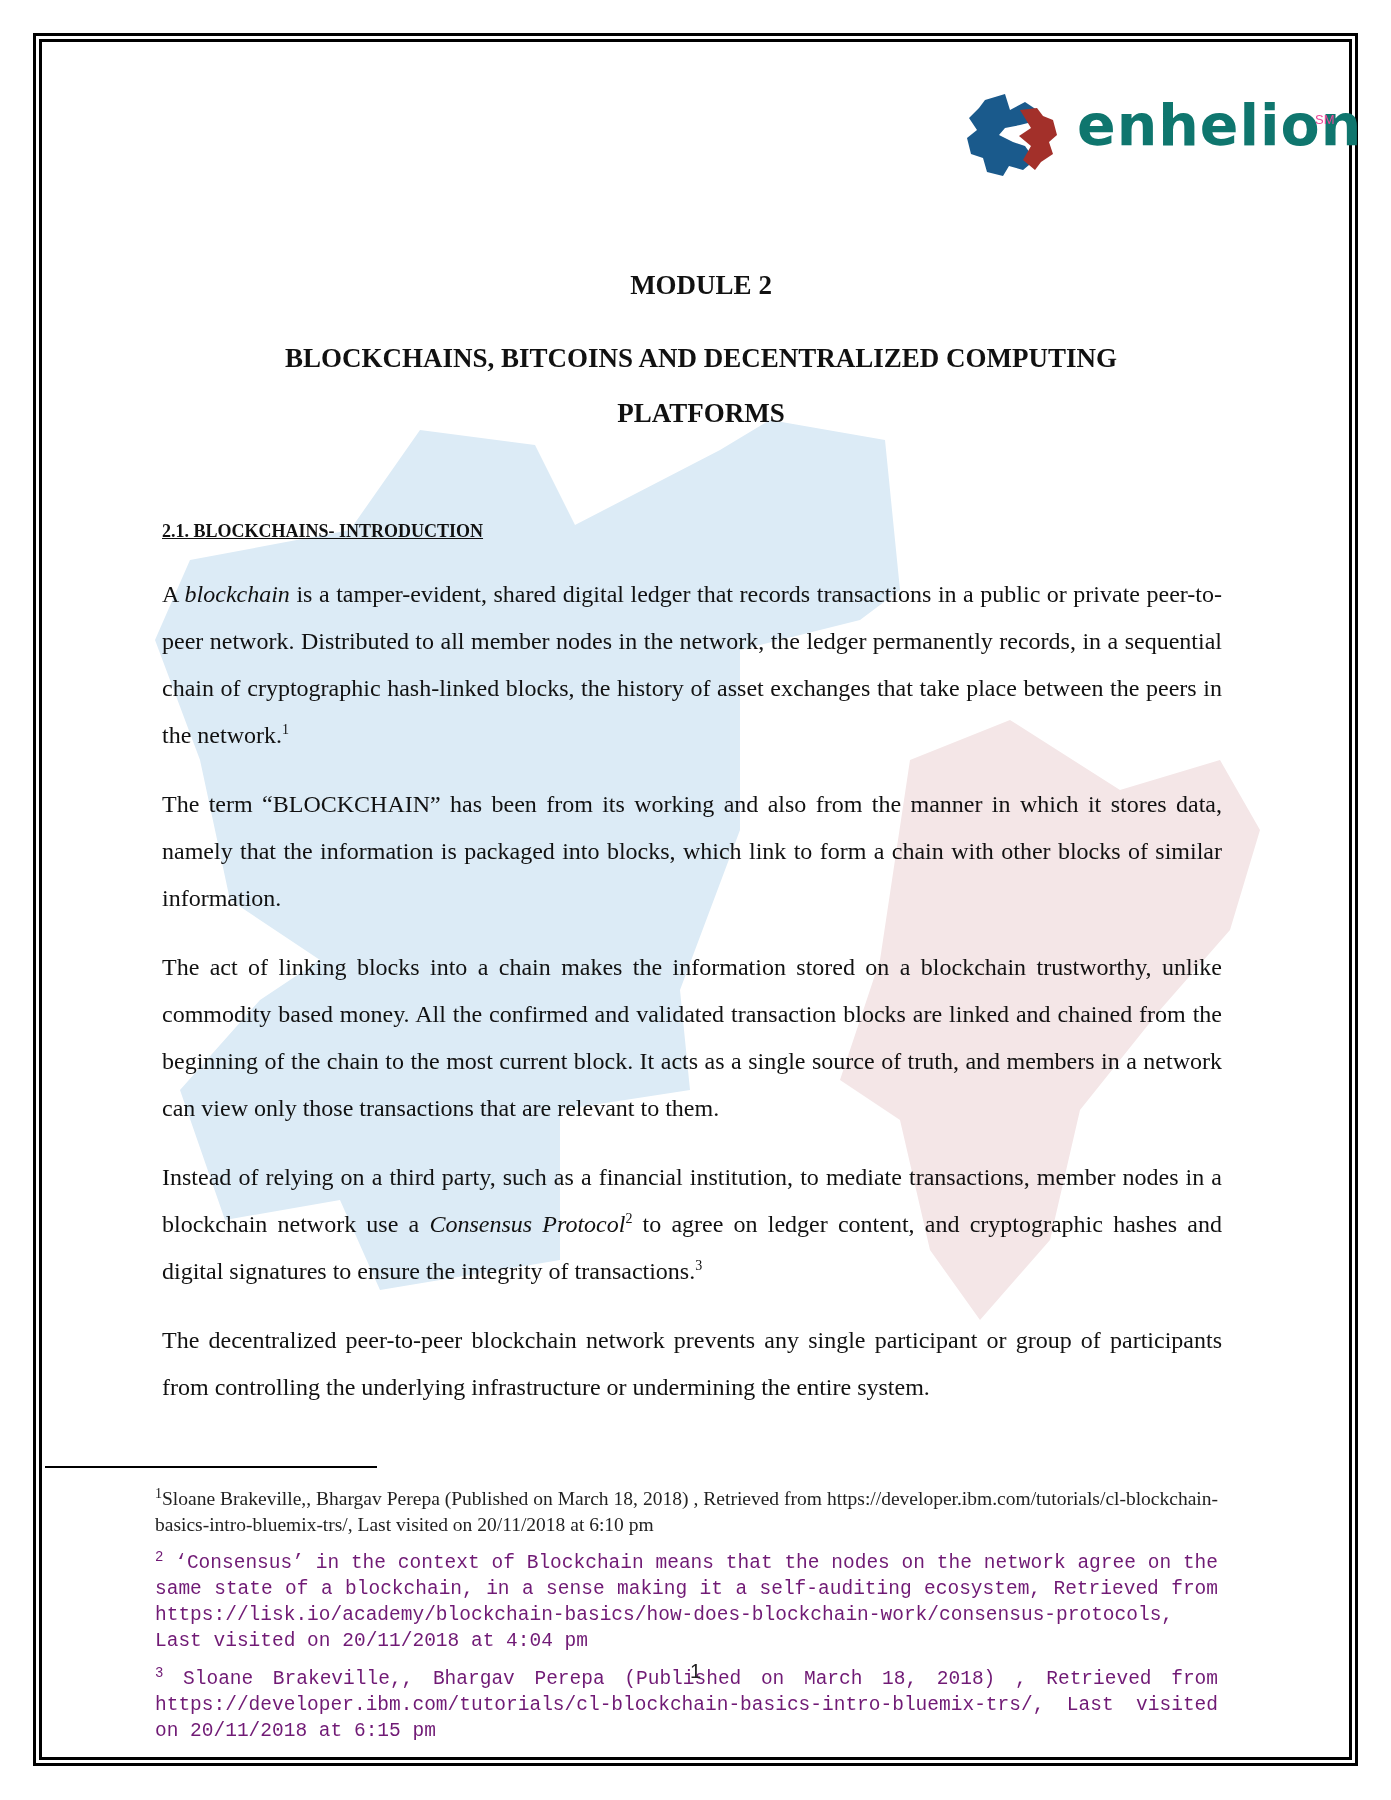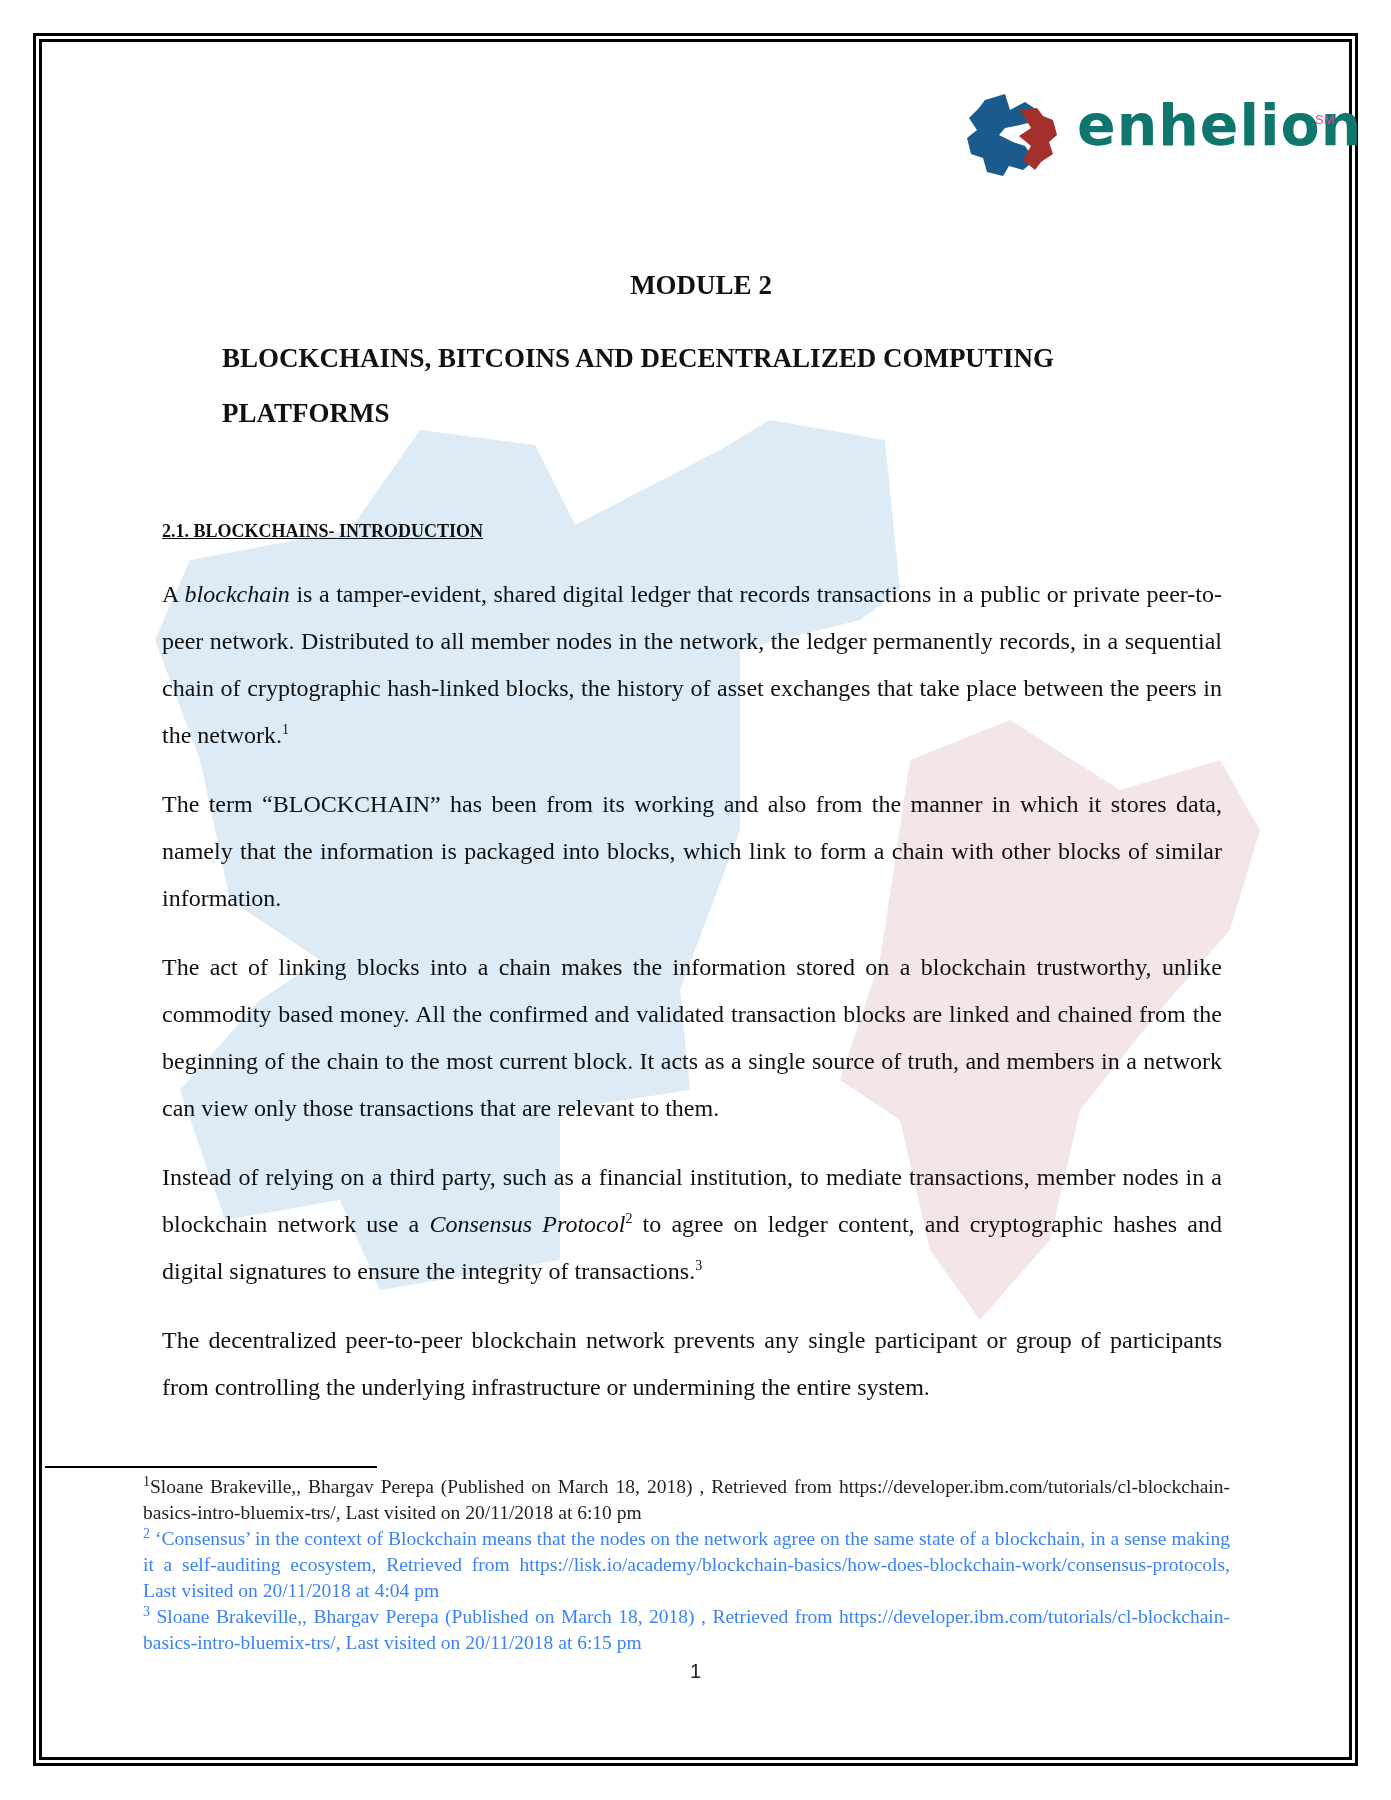--- a/index.html
+++ b/index.html
@@ -10,28 +10,28 @@
   .border-inner { position: absolute; left: 39px; top: 39px; width: 1313px; height: 1721px;
                   border: 3px solid #000; box-sizing: border-box; }
   .watermark { position: absolute; left: 0; top: 0; width: 1391px; height: 1800px; pointer-events: none; }
   .logo { position: absolute; left: 965px; top: 80px; width: 360px; height: 100px; }
   .logo-text { position: absolute; left: 1077px; top: 92px; font-family: "DejaVu Sans", sans-serif;
                font-weight: bold; font-size: 57px; color: #0f766e; letter-spacing: 1px; }
   .logo-sm { position: absolute; left: 1315px; top: 112px; font-family: "Liberation Sans", sans-serif;
              font-size: 13px; color: #ec4899; }
   .content { position: absolute; left: 162px; top: 255px; width: 1078px; }
   .module { text-align: center; font-weight: bold; font-size: 27px; margin: 10px 0 26px 0; line-height: 40px; }
-  .title { font-weight: bold; font-size: 27px; line-height: 55px; margin: 0; padding: 0 60px; }
+  .title { text-align: center; font-weight: bold; font-size: 27px; line-height: 55px; margin: 0; padding: 0 60px; }
   .section-head { font-weight: bold; font-size: 18px; text-decoration: underline; margin: 72px 0 22px 0; line-height: 36px; }
   p.body { font-size: 24px; line-height: 47px; text-align: justify; margin: 0 18px 22px 0; }
   sup { font-size: 14px; line-height: 0; }
   .fn-rule { position: absolute; left: 45px; top: 1466px; width: 332px; border-top: 2px solid #000; }
   .footnotes { position: absolute; left: 143px; top: 1474px; width: 1087px; font-size: 19.5px; line-height: 26px; color: #222; }
-  .fn { text-align: justify; margin: 0; }
-  .fn.grey { color: #3b82f6; }
+  .fn { text-align: justify; margin: 12px; }
+  .fn.grey { color: #701a75; font-family: Liberation Mono, monospace; }
   .page-num { position: absolute; left: 0; width: 1391px; top: 1660px; text-align: center;
               font-family: "Liberation Sans", sans-serif; font-size: 20px; color: #222; }
 </style>
 </head>
 <body>
 
 <div class="border-outer"></div>
 <div class="border-inner"></div>
 
 <svg class="watermark" viewBox="0 0 1391 1800">

